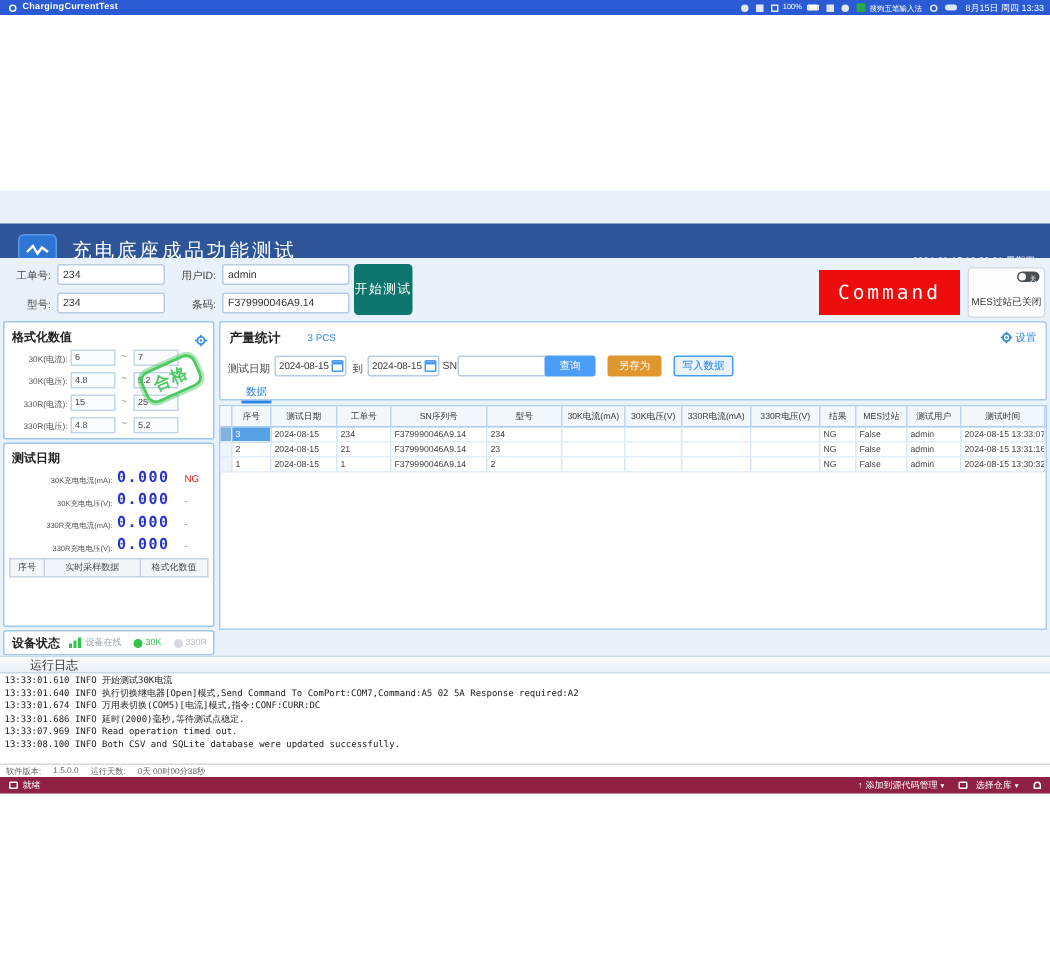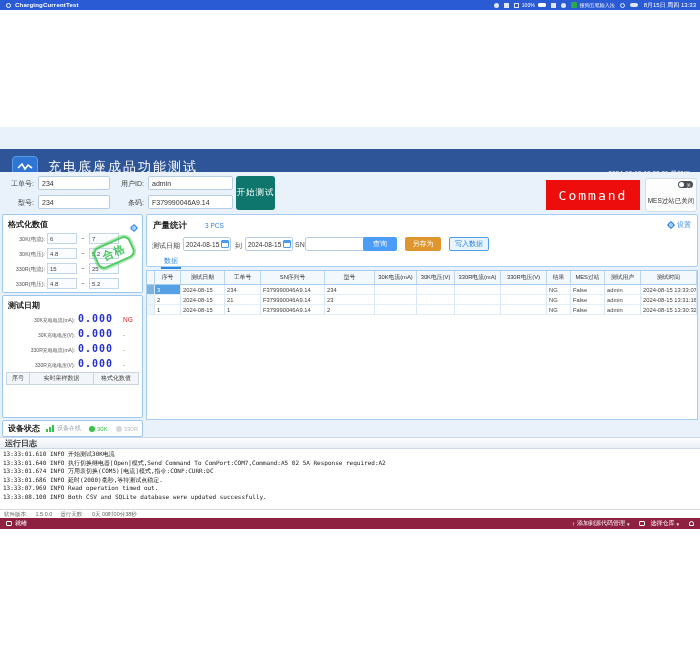--- a/index.html
+++ b/index.html
@@ -125,21 +125,21 @@
   .tbody-row.sel .c-sel { background:#7eb3e0; }
   .c0{width:26px;} .c1{width:44px;} .c2{width:36px;} .c3{width:64px;} .c4{width:50px;}
   .c5{width:42px;} .c6{width:38px;} .c7{width:46px;} .c8{width:46px;} .c9{width:24px;}
   .c10{width:34px;} .c11{width:36px;} .c12{flex:1;}
   .tbody-row.sel .c0 { background:#56a0e6; color:#fff; }
 
   
   .logpanel { position:absolute; top:310px; left:0; width:700px; height:73px; background:#fff; }
   .loghead { height:12px; background:linear-gradient(#fdfdfd,#e9eff6); border-top:1px solid #c9d9ea;
              border-bottom:1px solid #c9d9ea; display:flex; align-items:center; }
-  .loghead span { font-size:8px; font-weight:bold; color:#333; margin-left:5px; }
+  .loghead span { font-size:8px; font-weight:normal; color:#333; margin-left:20px; }
   .logarea { height:61px; overflow:hidden; padding:1px 3px; border-bottom:1px solid #d8d8d8; }
   .logline { font-family:"DejaVu Sans Mono",monospace; font-size:6px; color:#222; line-height:8.5px; white-space:nowrap; }
 
   
   .statusbar { position:absolute; top:383px; left:0; width:700px; height:8px; background:#fff;
                font-size:5.5px; color:#666; display:flex; align-items:center; padding-left:4px; gap:8px; }
   .taskbar { position:absolute; top:391px; left:0; width:700px; height:11px; background:#8e2042;
              display:flex; align-items:center; color:#fff; font-size:6px; padding:0 6px; }
   .tb-ico { display:inline-block; width:6px; height:5px; border:1px solid #fff; border-radius:1px; margin-right:3px; }
   .tb-right { margin-left:auto; display:flex; align-items:center; gap:10px; }

